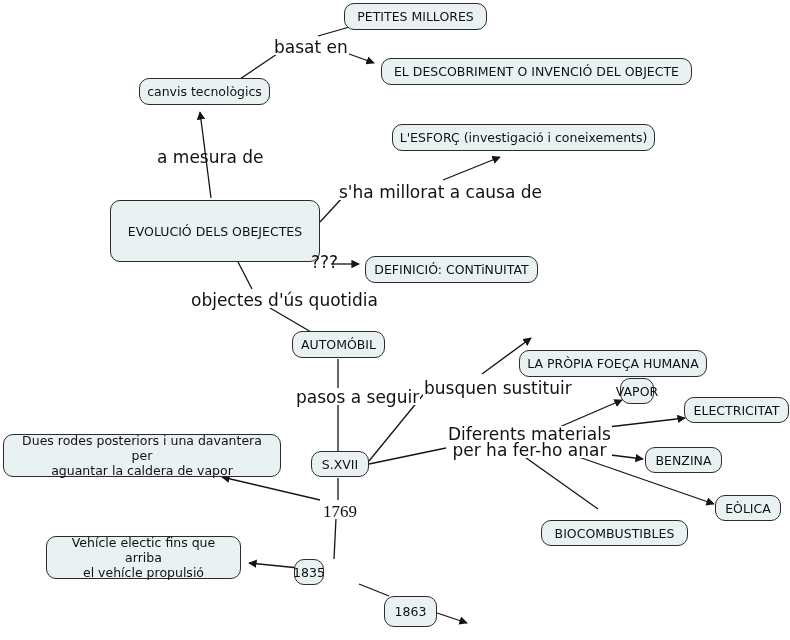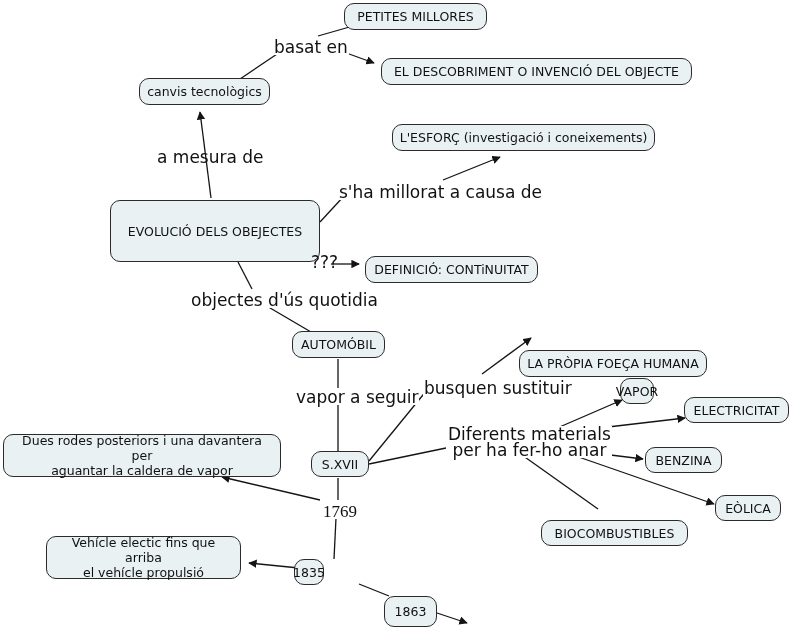--- a/index.html
+++ b/index.html
@@ -138,19 +138,19 @@
   <div class="node multiline" style="left: 46px; top: 536px; width: 195px; height: 43px;">Vehícle electic fins que arriba
 el vehícle propulsió</div>
   <div class="node" style="left: 294px; top: 559px; width: 30px; height: 26px;">1835</div>
   <div class="node" style="left: 384px; top: 596px; width: 53px; height: 31px;">1863</div>
 
   <div class="edge-label" style="left: 273px; top: 40px;">basat en</div>
   <div class="edge-label plain" style="left: 156px; top: 150px;">a mesura de</div>
   <div class="edge-label" style="left: 338px; top: 185px;">s'ha millorat a causa de</div>
   <div class="edge-label plain" style="left: 310px; top: 255px;">???</div>
   <div class="edge-label" style="left: 190px; top: 293px;">objectes d'ús quotidia</div>
-  <div class="edge-label" style="left: 295px; top: 390px;">vapor a seguir</div>
+  <div class="edge-label" style="left: 295px; top: 390px;">pasos a seguir</div>
   <div class="edge-label" style="left: 423px; top: 381px;">busquen sustituir</div>
   <div class="edge-label multiline" style="left: 447px; top: 426px;">Diferents materials
 per ha fer-ho anar</div>
   <div class="edge-label" style="left: 322px; top: 504px; font-family: Liberation Serif, serif;">1769</div>
 
 </div>
 
 </body></html>

